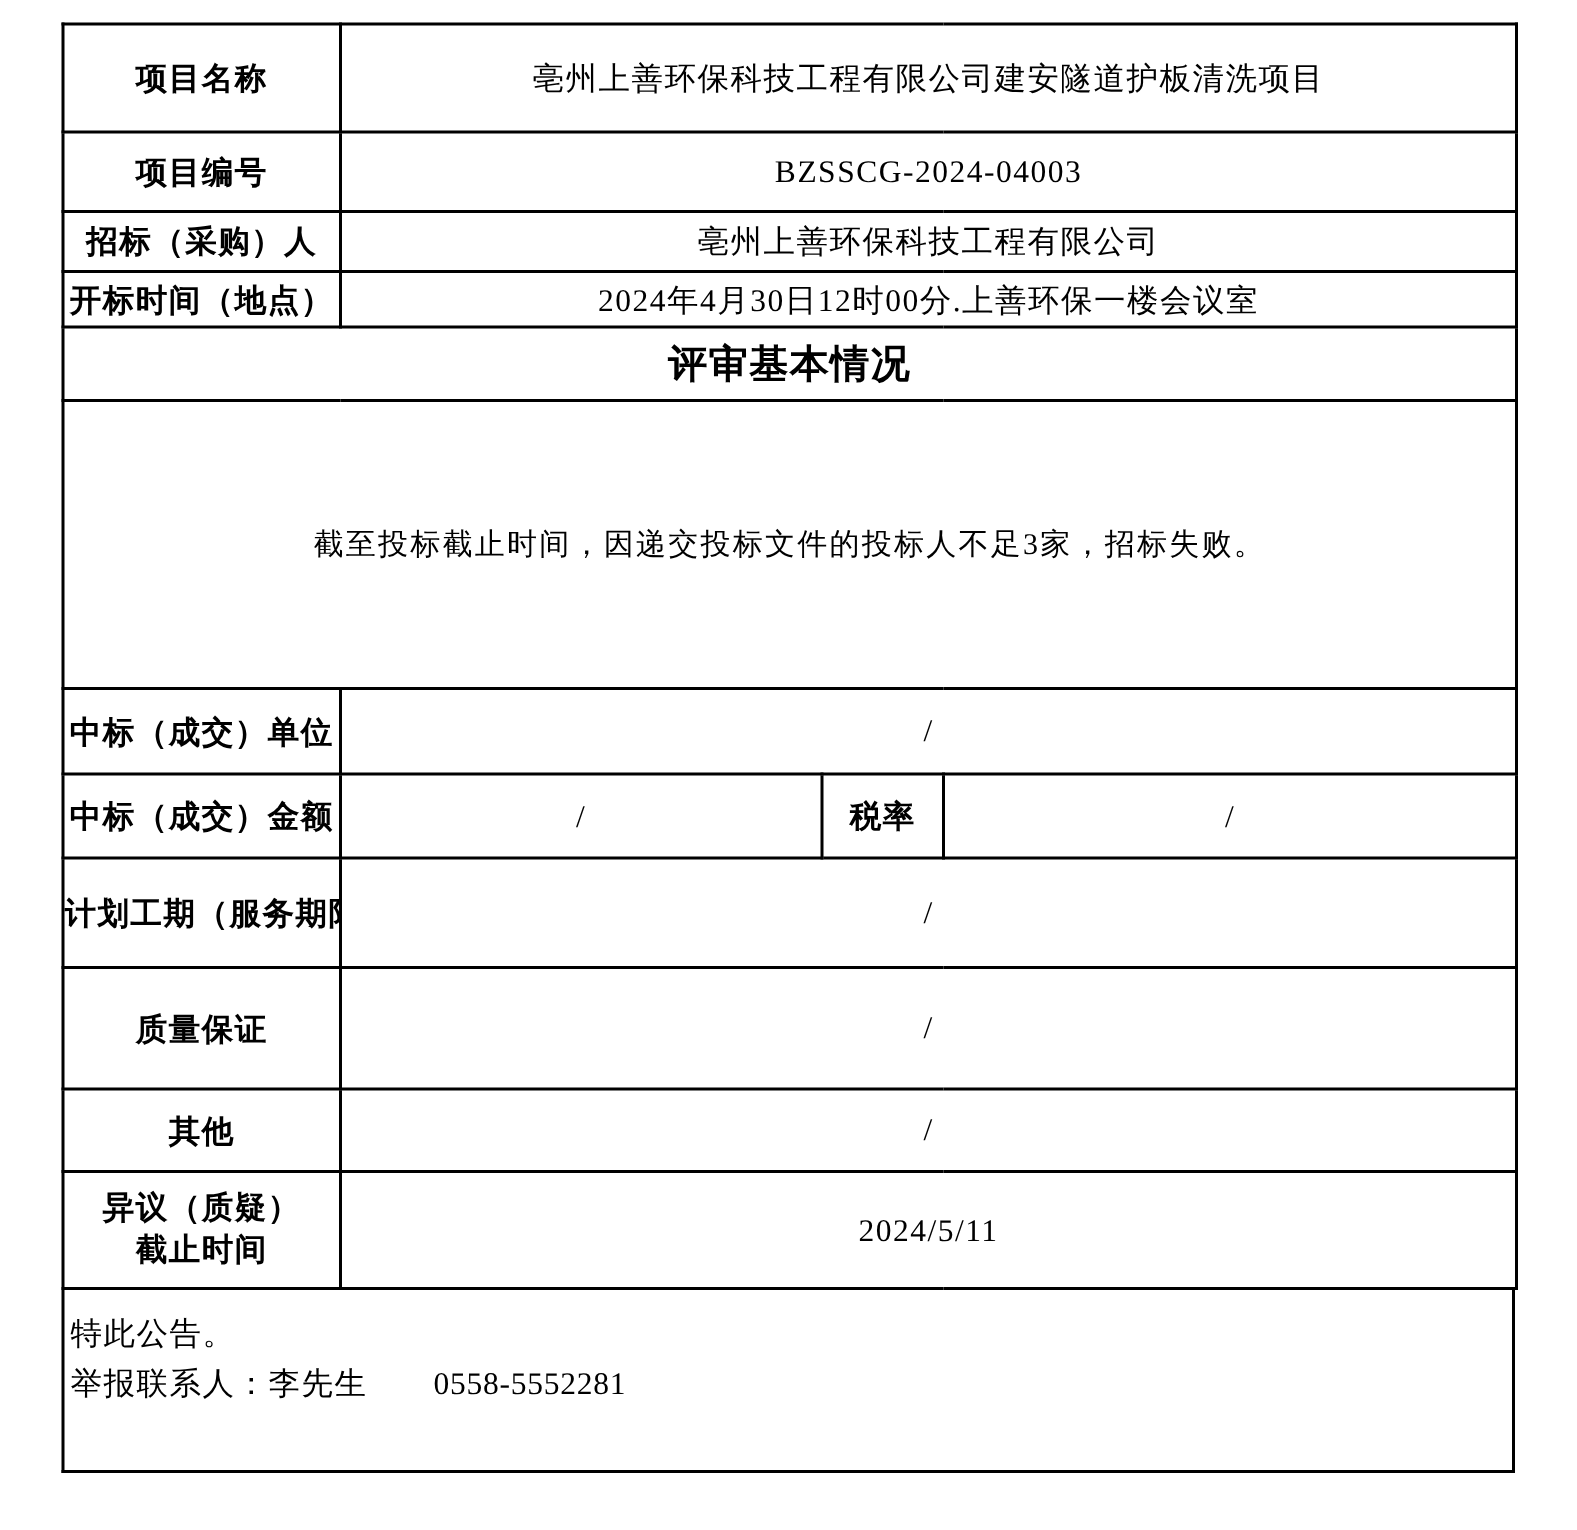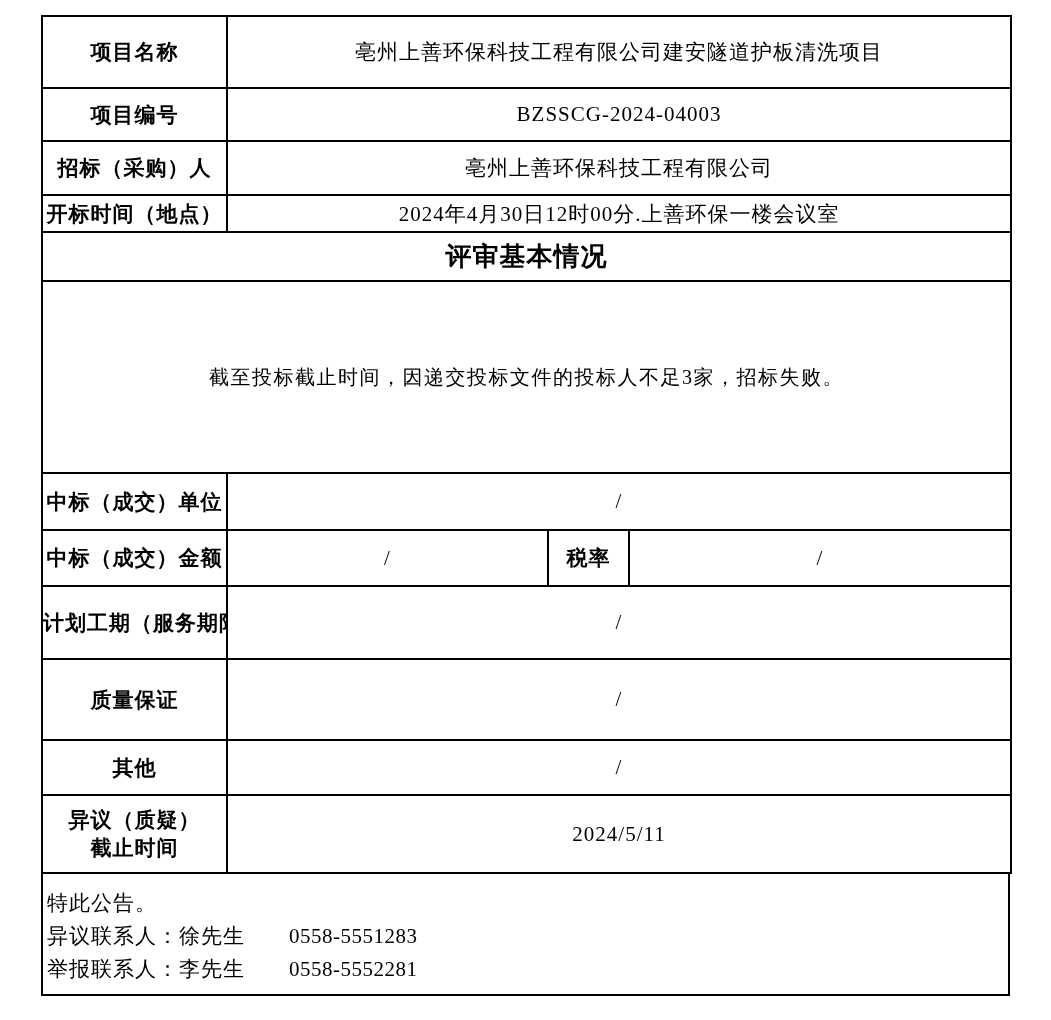--- a/index.html
+++ b/index.html
@@ -60,21 +60,21 @@
     text-align: left;
     vertical-align: top;
     padding: 8px 2px 0 2px;
     font-size: 20px;
     letter-spacing: 1.5px;
     line-height: 1.55;
   }
   
   tr.h1  td { height: 72px; }
   tr.h2  td { height: 53px; }
-  tr.h3  td { height: 54px; }
+  tr.h3  td { height: 40px; }
   tr.h4  td { height: 37px; }
   tr.h5  td { height: 49px; }
   tr.h6  td { height: 192px; }
   tr.h7  td { height: 57px; border-radius: 10px; }
   tr.h8  td { height: 56px; }
   tr.h9  td { height: 73px; }
   tr.h10 td { height: 81px; }
   tr.h11 td { height: 55px; margin-top: 28px; }
   tr.h12 td { height: 78px; }
   .two-line { line-height: 1.35; }
@@ -170,21 +170,18 @@
           <div>截止时间</div>
         </td>
         <td class="val" colspan="3">2024/5/11</td>
       </tr>
     </tbody>
       </table>
 
     <div class="notice">
       <div>特此公告。</div>
       <div>
-        <span>异议联系人：徐先生</span><span class="phone">0558-5551283</span>
-      </div>
-      <div>
         <span>举报联系人：李先生</span><span class="phone">0558-5552281</span>
       </div>
     </div>
 
   </div>
 </div>
 
 </body></html>

